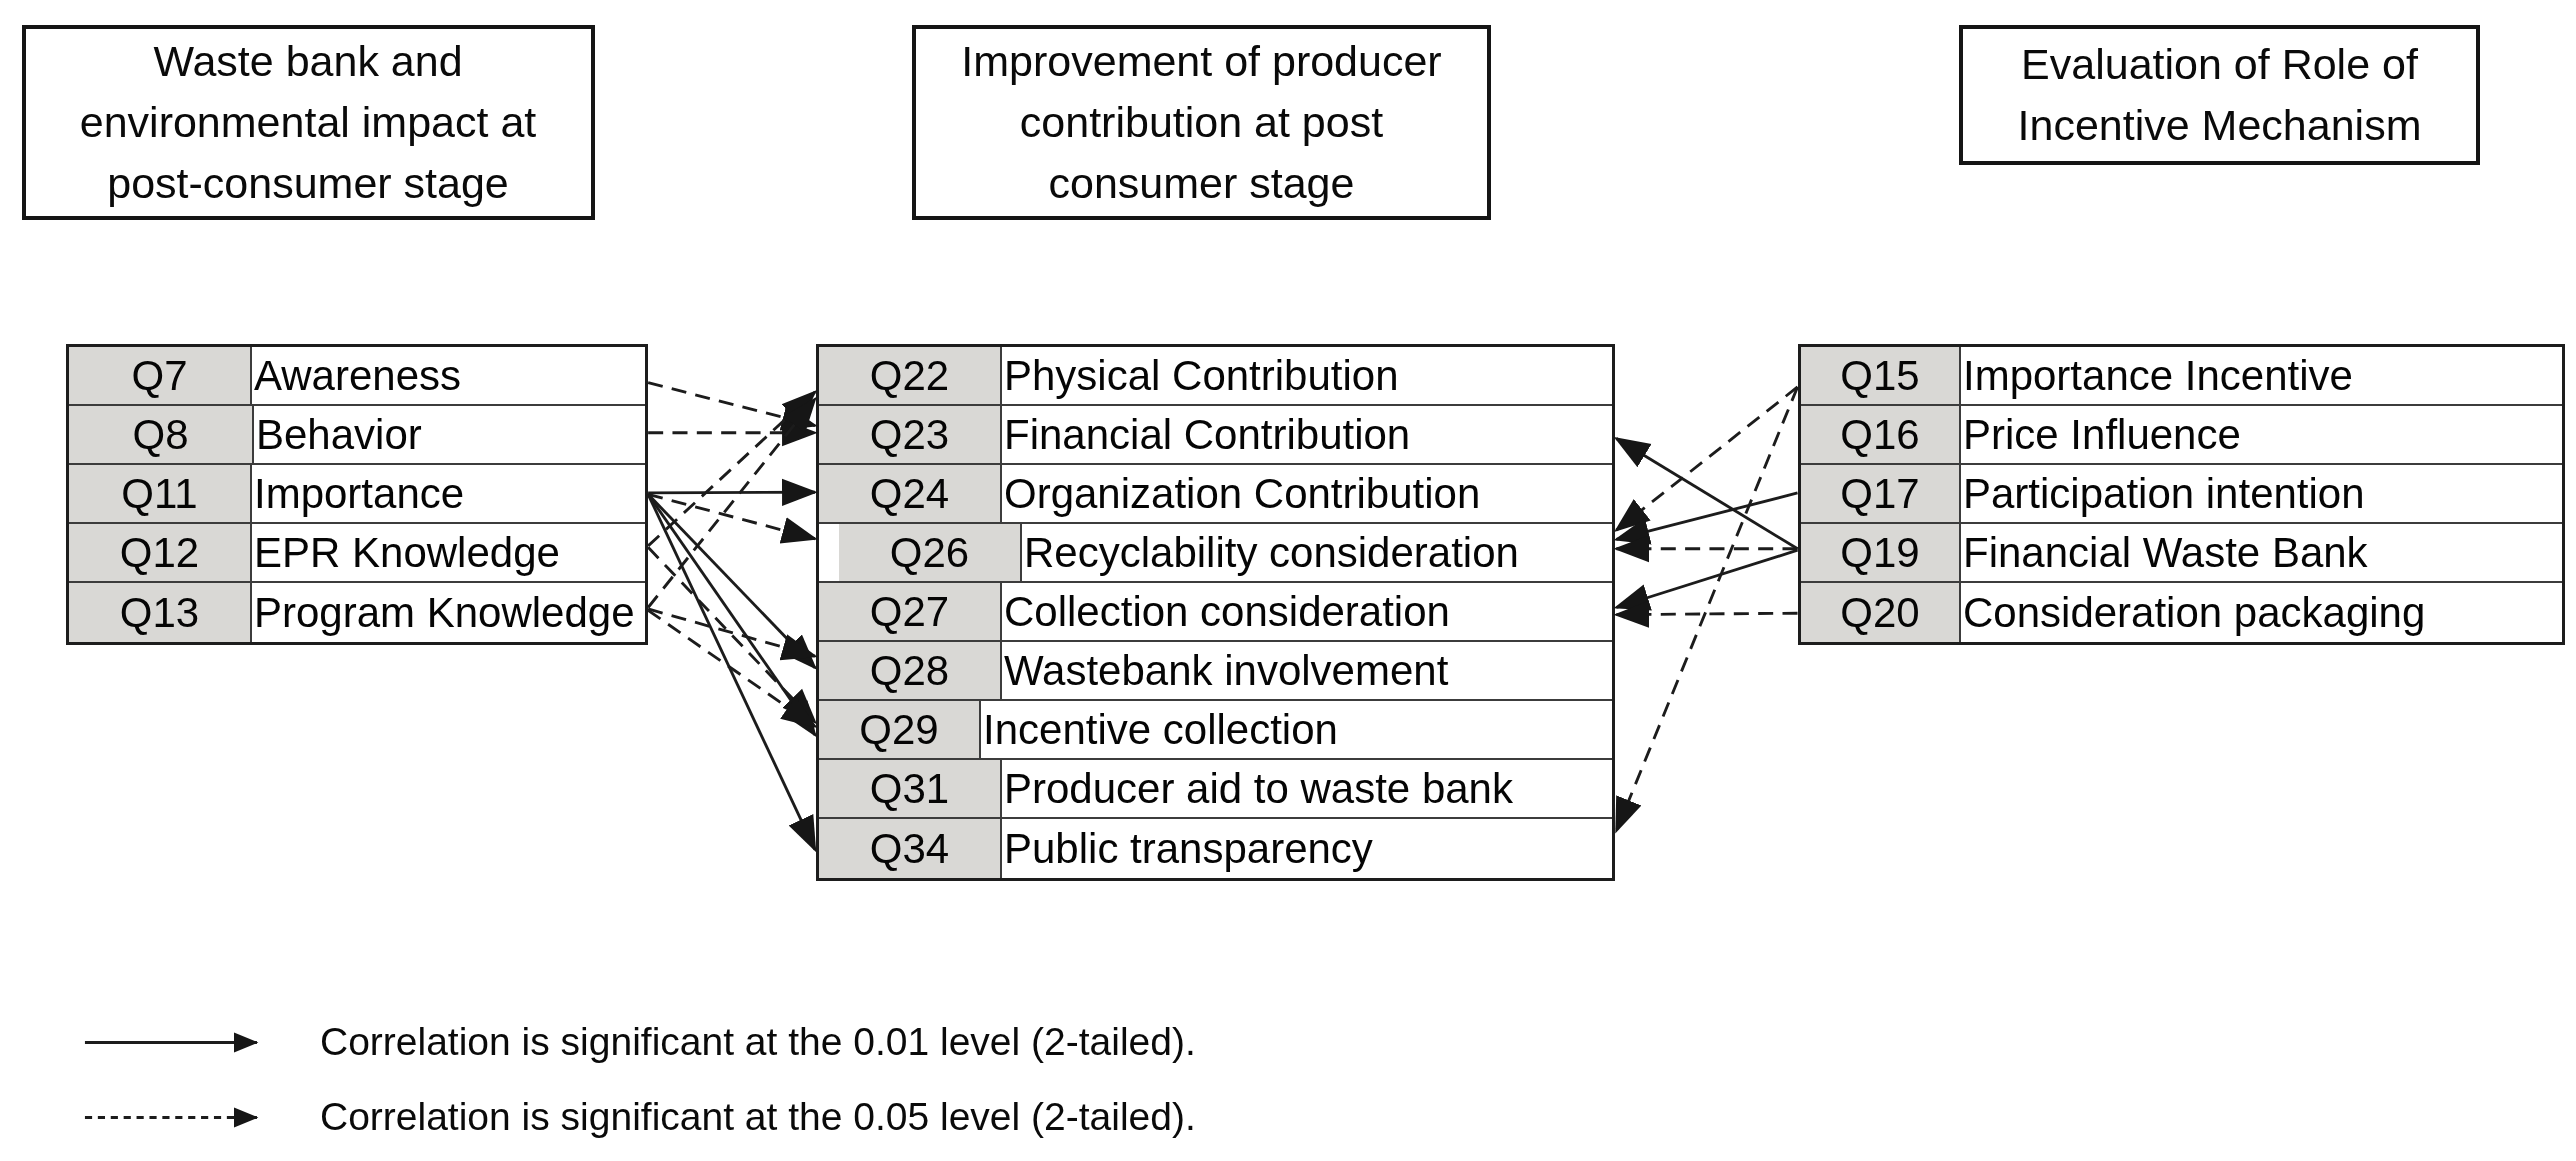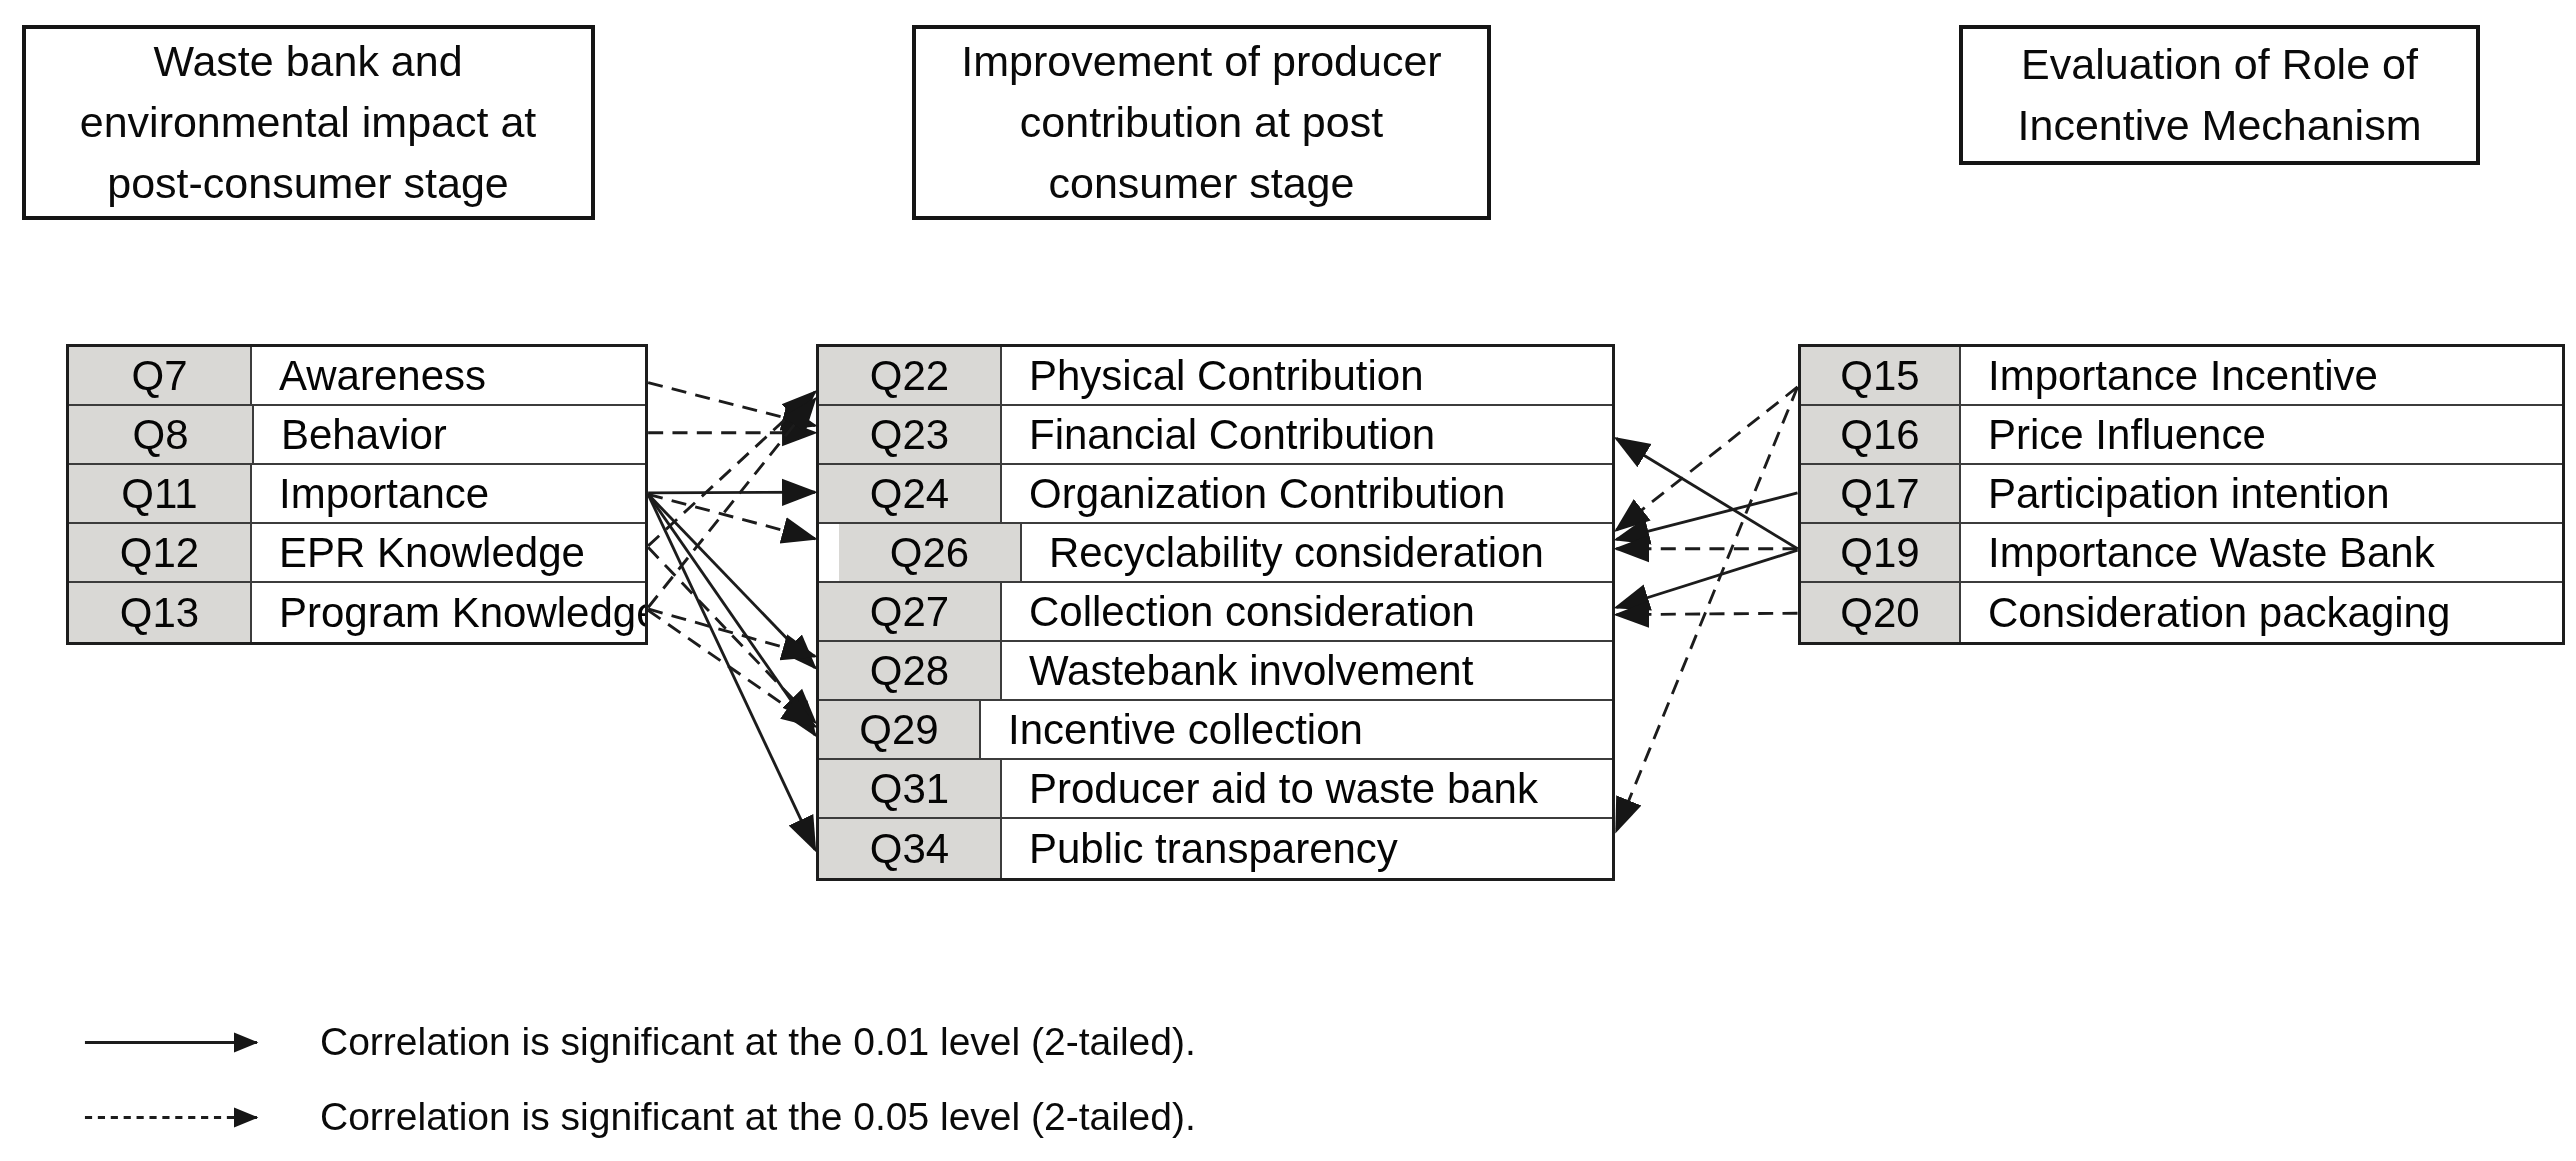--- a/index.html
+++ b/index.html
@@ -21,21 +21,21 @@
   .qtable{position:absolute;border:3.6px solid #1d1d1d;box-sizing:border-box;background:#fff}
   #t-left{left:66px;top:344px;width:582px}
   #t-middle{left:816px;top:344px;width:799px}
   #t-right{left:1798px;top:344px;width:767px}
   .trow{display:flex;height:59px;box-sizing:border-box;border-bottom:2.9px solid #3c3c3c}
   .trow:last-child{border-bottom:none}
   .qcell{
     background:#d9d8d5;border-right:2.9px solid #3c3c3c;box-sizing:border-box;
     display:flex;align-items:center;justify-content:center;font-size:42px;color:#050505;
   }
-  .lcell{flex:1;display:flex;align-items:center;padding-left:27px;font-size:42px;color:#050505;overflow:hidden;white-space:nowrap}
+  .lcell{flex:1;display:flex;align-items:center;padding-left:2px;font-size:42px;color:#050505;overflow:hidden;white-space:nowrap}
 
   
   #arrow-layer{position:absolute;left:0;top:0;width:2576px;height:1162px;pointer-events:none}
   .s01{stroke:#1c1c1c;stroke-width:4px;fill:none}
   .s05{stroke:#1c1c1c;stroke-width:4px;fill:none;stroke-dasharray:21 13}
   .fine{stroke-dasharray:10 8}
 
   
   .legend-row{position:absolute;display:flex;align-items:center;font-size:39px;color:#0a0a0a}
   #lg1{left:82px;top:1005px;height:74px}
@@ -124,21 +124,21 @@
       <div class="trow">
         <div class="qcell" style="width: 160px;">Q16</div>
         <div class="lcell">Price Influence</div>
       </div>
       <div class="trow">
         <div class="qcell" style="width: 160px;">Q17</div>
         <div class="lcell">Participation intention</div>
       </div>
       <div class="trow">
         <div class="qcell" style="width: 160px;">Q19</div>
-        <div class="lcell">Importance Waste Bank</div>
+        <div class="lcell">Financial Waste Bank</div>
       </div>
       <div class="trow">
         <div class="qcell" style="width: 160px;">Q20</div>
         <div class="lcell">Consideration packaging</div>
       </div>
     </div>
 
   <div id="arrow-layer"><svg width="2576" height="1162" viewBox="0 0 3597 1622">
         <defs>
           <marker id="ah" markerUnits="userSpaceOnUse" markerWidth="52" markerHeight="44" refX="46" refY="22" orient="auto">

